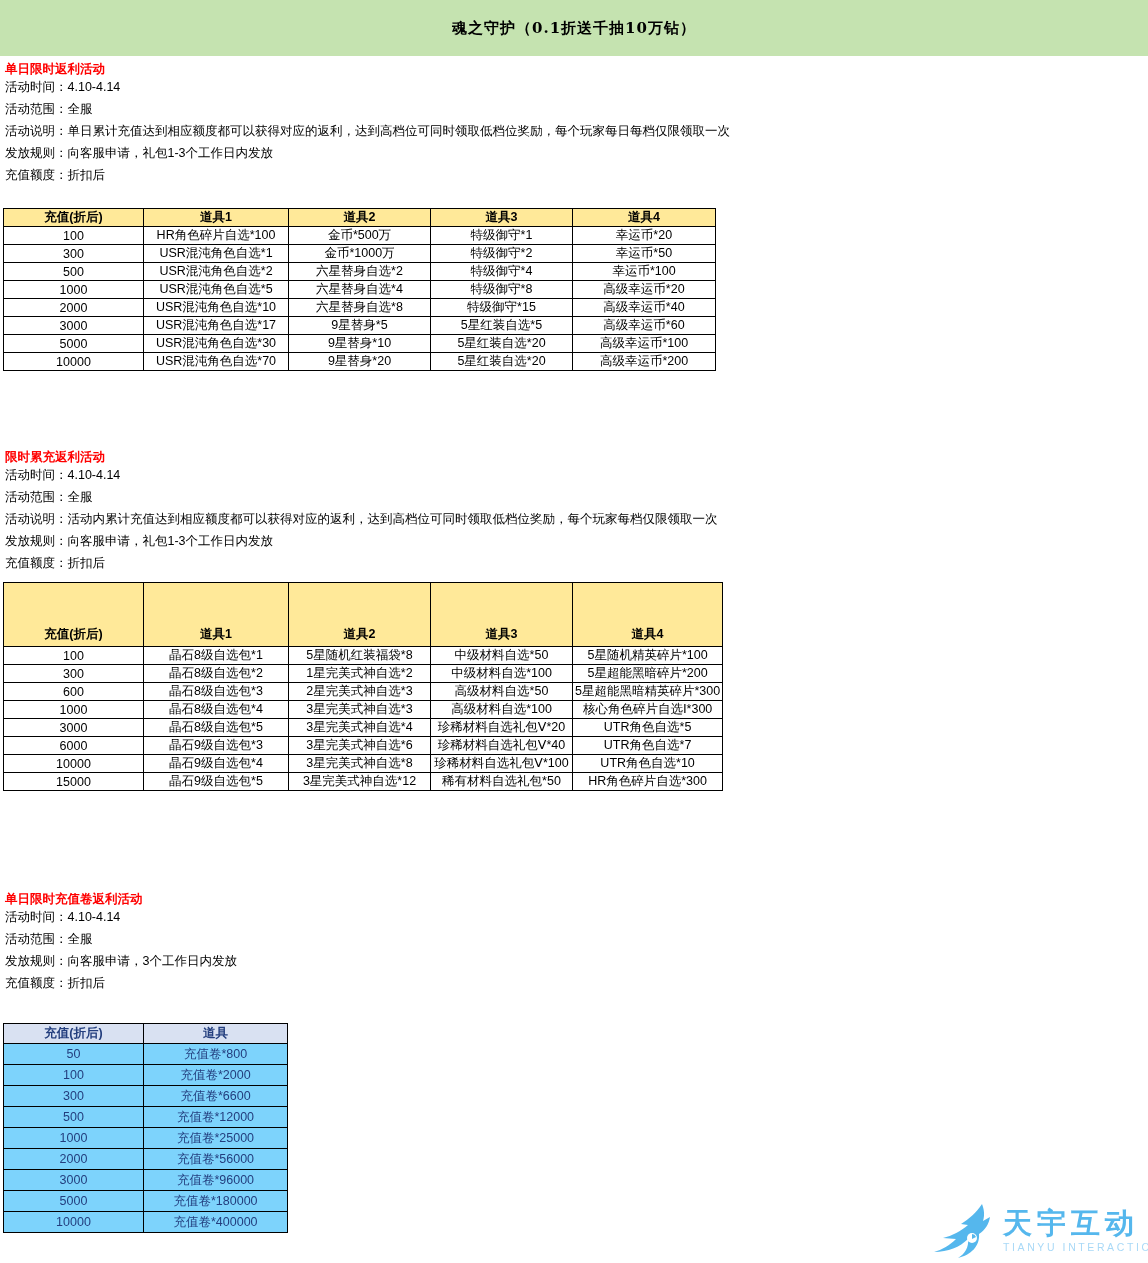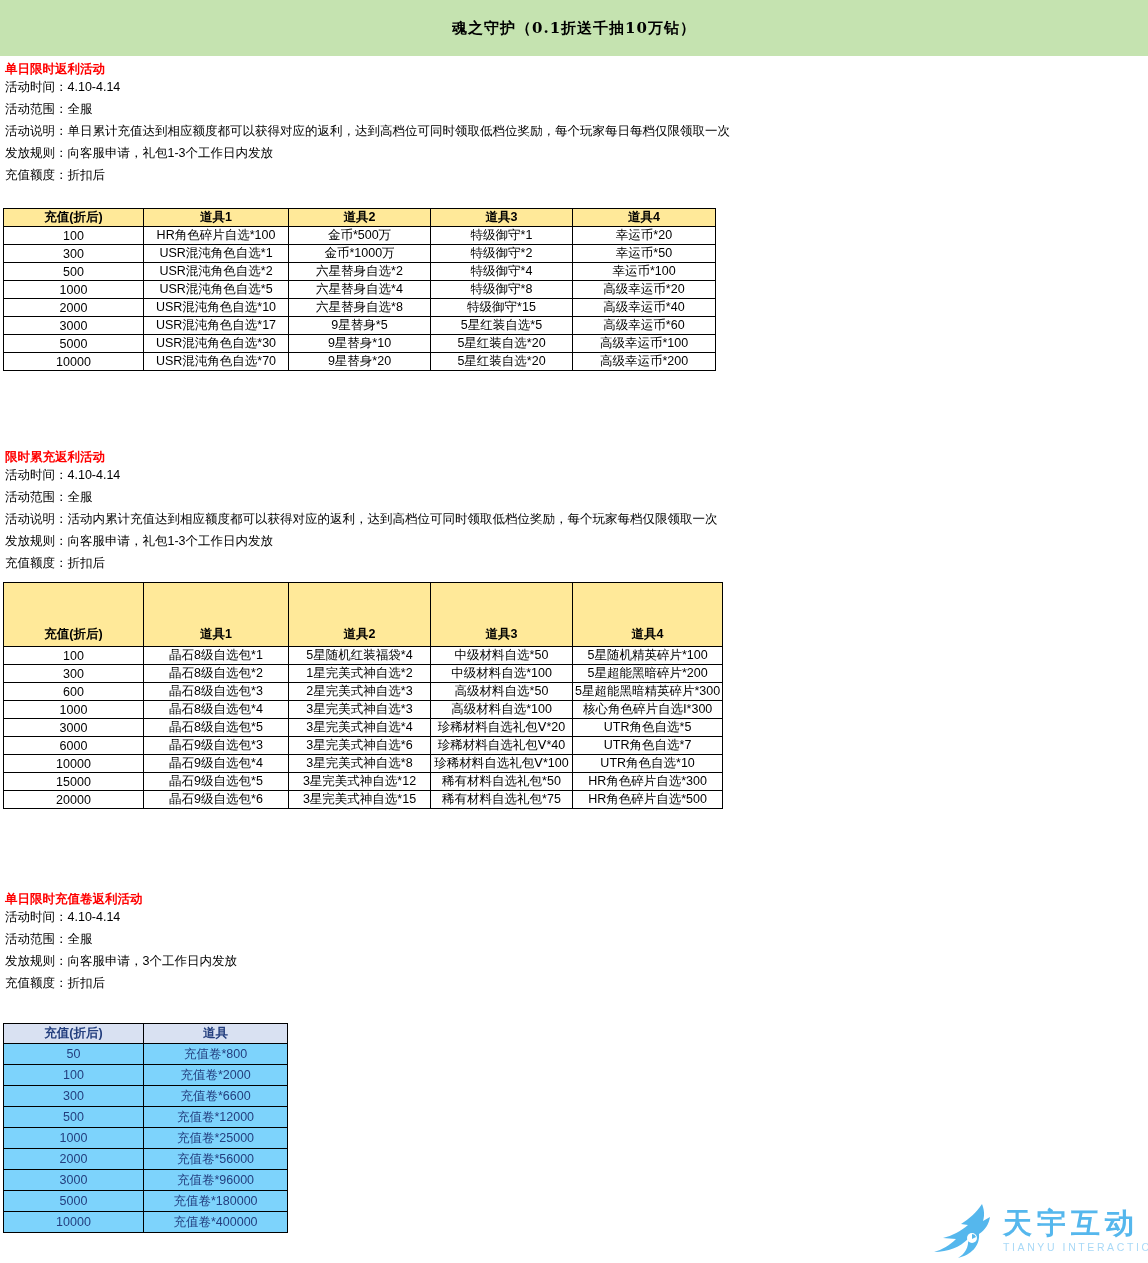--- a/index.html
+++ b/index.html
@@ -185,21 +185,21 @@
             <th>道具1</th>
             <th>道具2</th>
             <th>道具3</th>
             <th>道具4</th>
           </tr>
         </thead>
       <tbody>
           <tr>
             <td>100</td>
             <td>晶石8级自选包*1</td>
-            <td>5星随机红装福袋*4</td>
+            <td>5星随机红装福袋*8</td>
             <td>中级材料自选*50</td>
             <td>5星随机精英碎片*100</td>
           </tr>
           <tr>
             <td>300</td>
             <td>晶石8级自选包*2</td>
             <td>1星完美式神自选*2</td>
             <td>中级材料自选*100</td>
             <td>5星超能黑暗碎片*200</td>
           </tr>
@@ -237,27 +237,20 @@
             <td>3星完美式神自选*8</td>
             <td>珍稀材料自选礼包Ⅴ*100</td>
             <td>UTR角色自选*10</td>
           </tr>
           <tr>
             <td>15000</td>
             <td>晶石9级自选包*5</td>
             <td>3星完美式神自选*12</td>
             <td>稀有材料自选礼包*50</td>
             <td>HR角色碎片自选*300</td>
-          </tr>
-          <tr>
-            <td>20000</td>
-            <td>晶石9级自选包*6</td>
-            <td>3星完美式神自选*15</td>
-            <td>稀有材料自选礼包*75</td>
-            <td>HR角色碎片自选*500</td>
           </tr>
         </tbody>
     </table>
   </div>
     <div class="section sec-2">
     <h2 class="sec-title">单日限时充值卷返利活动</h2>
     <div>
         <p class="info-line"><span>活动时间：4.10-4.14</span></p>
         <p class="info-line"><span>活动范围：全服</span></p>
         <p class="info-line"><span>发放规则：向客服申请，3个工作日内发放</span></p>

